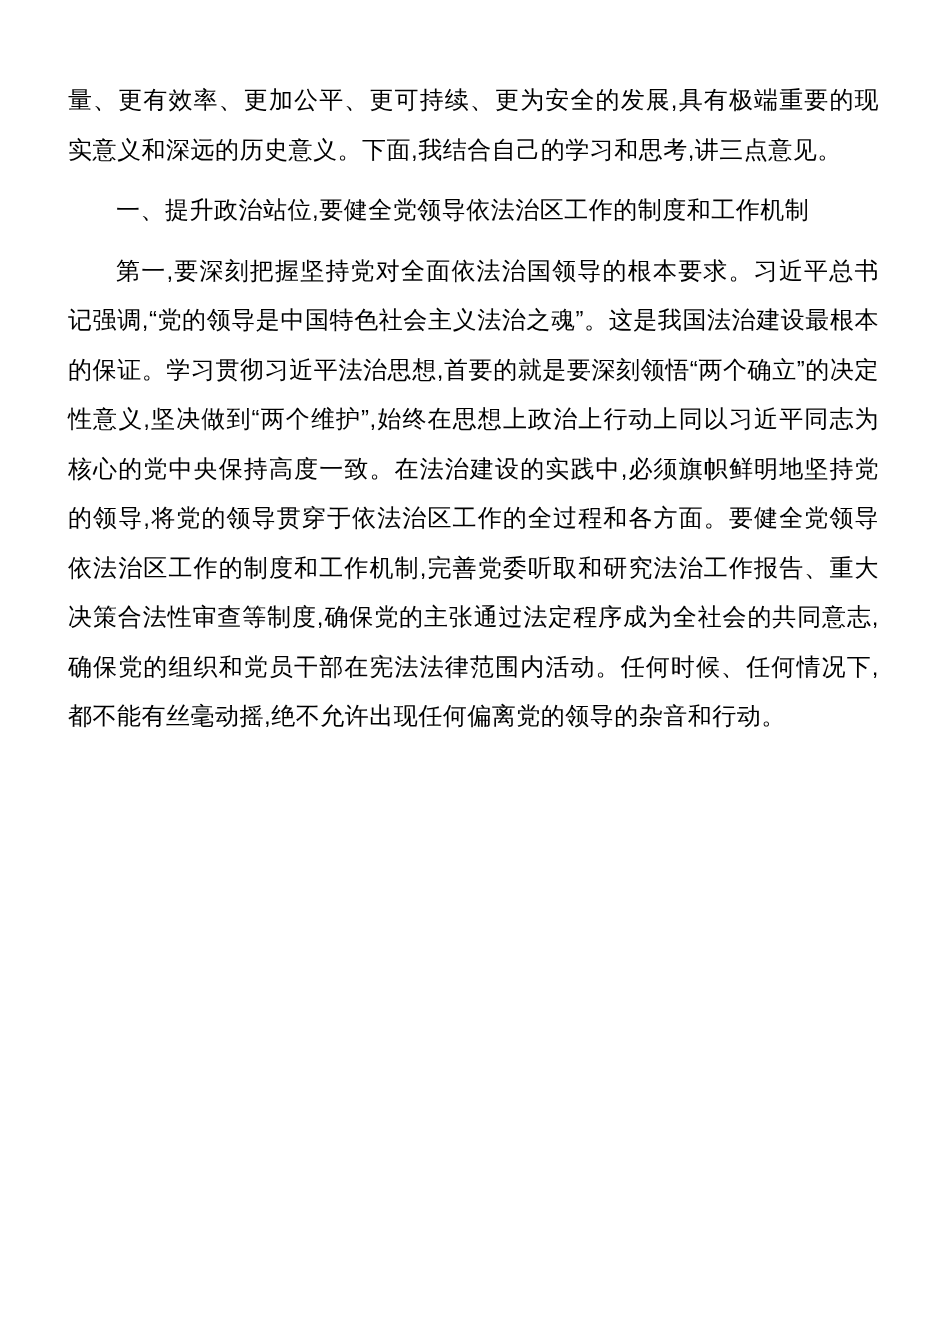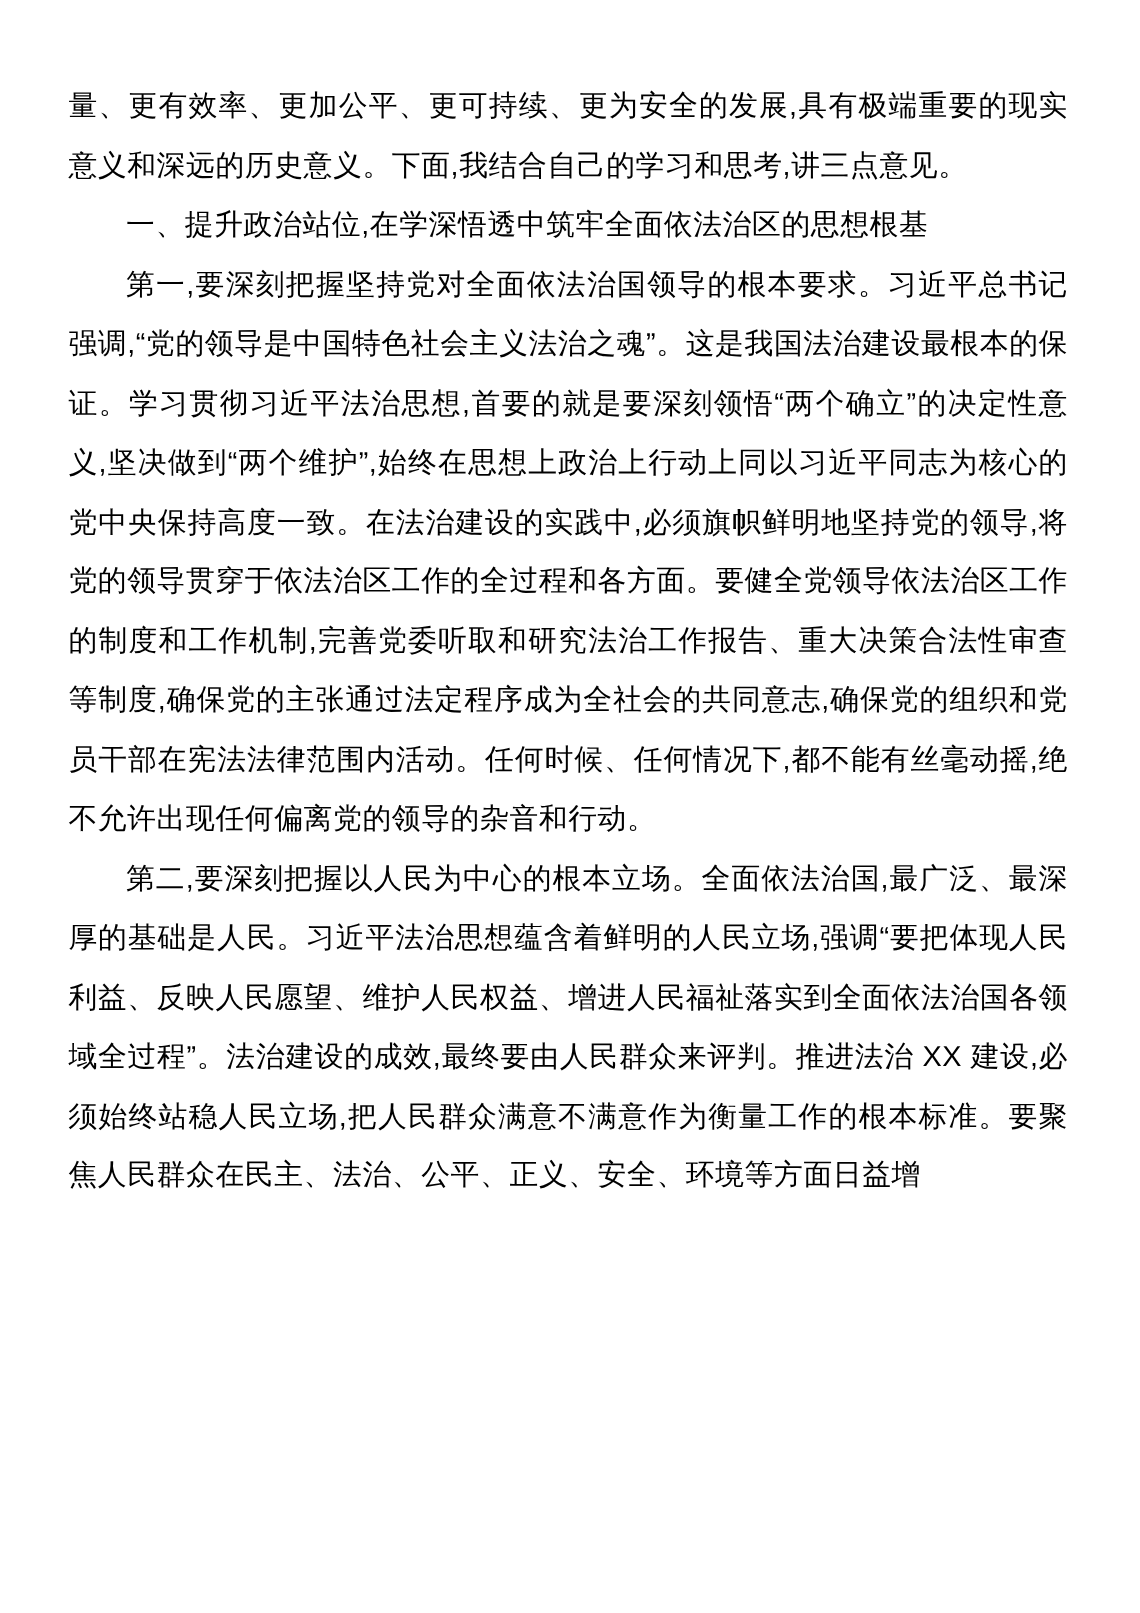--- a/index.html
+++ b/index.html
@@ -23,42 +23,41 @@
     left: 57px;
     width: 833px;
     color: #000000;
     font-size: 24px;
     line-height: 49.5px;
     letter-spacing: 0.5px;
     text-align: justify;
     text-align-last: left;
   }
   .para {
-    margin: 0;
+    margin: 11px;
     padding: 0;
     text-indent: 2em;
     word-break: break-all;
   }
   .para.no-indent {
     text-indent: 0;
   }
   .para.heading {
     
     font-weight: normal;
   }
 </style>
 </head>
 <body>
 
 <div class="page">
   <div class="text-block">
 
     <p class="para no-indent">量、更有效率、更加公平、更可持续、更为安全的发展,具有极端重要的现实意义和深远的历史意义。下面,我结合自己的学习和思考,讲三点意见。</p>
 
-    <p class="para heading">一、提升政治站位,在学深悟透中筑牢全面依法治区的思想根基</p>
+    <p class="para heading">一、提升政治站位,要健全党领导依法治区工作的制度和工作机制</p>
 
 
     <p class="para">第一,要深刻把握坚持党对全面依法治国领导的根本要求。习近平总书记强调,“党的领导是中国特色社会主义法治之魂”。这是我国法治建设最根本的保证。学习贯彻习近平法治思想,首要的就是要深刻领悟“两个确立”的决定性意义,坚决做到“两个维护”,始终在思想上政治上行动上同以习近平同志为核心的党中央保持高度一致。在法治建设的实践中,必须旗帜鲜明地坚持党的领导,将党的领导贯穿于依法治区工作的全过程和各方面。要健全党领导依法治区工作的制度和工作机制,完善党委听取和研究法治工作报告、重大决策合法性审查等制度,确保党的主张通过法定程序成为全社会的共同意志,确保党的组织和党员干部在宪法法律范围内活动。任何时候、任何情况下,都不能有丝毫动摇,绝不允许出现任何偏离党的领导的杂音和行动。</p>
 
-    <p class="para">第二,要深刻把握以人民为中心的根本立场。全面依法治国,最广泛、最深厚的基础是人民。习近平法治思想蕴含着鲜明的人民立场,强调“要把体现人民利益、反映人民愿望、维护人民权益、增进人民福祉落实到全面依法治国各领域全过程”。法治建设的成效,最终要由人民群众来评判。推进法治 XX 建设,必须始终站稳人民立场,把人民群众满意不满意作为衡量工作的根本标准。要聚焦人民群众在民主、法治、公平、正义、安全、环境等方面日益增</p>
 
   </div>
 </div>
 
 </body></html>

